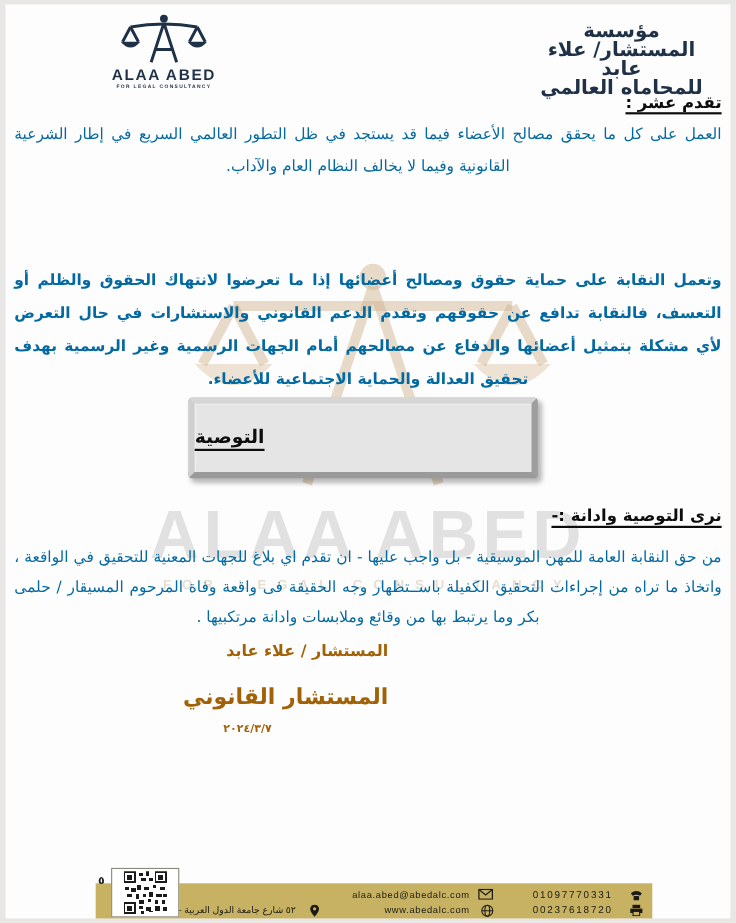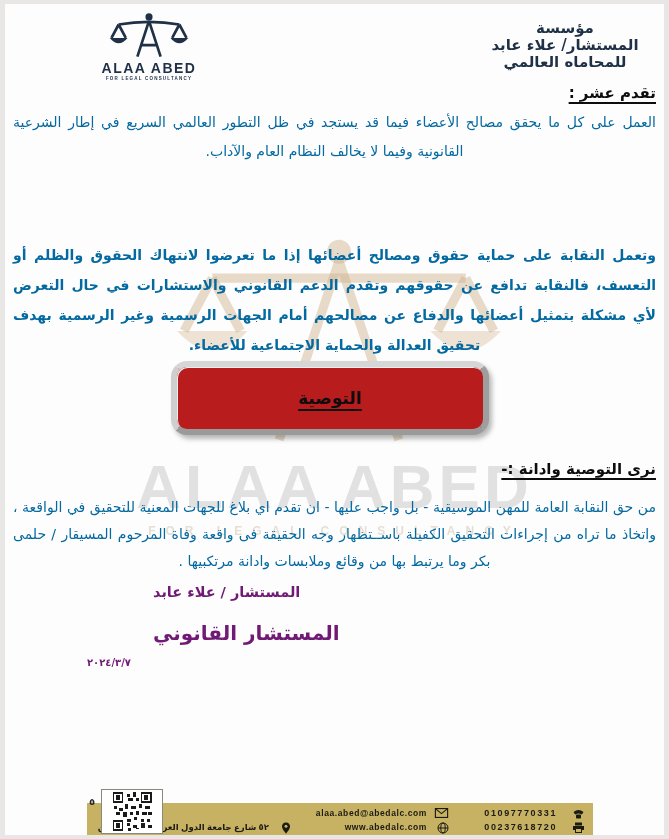--- a/index.html
+++ b/index.html
@@ -29,21 +29,21 @@
     font-family:"Liberation Sans","DejaVu Sans",sans-serif;white-space:nowrap;
   }
   
   .logo{position:absolute;left:68px;top:8px;width:152px;text-align:center;z-index:2;color:#1f3146;}
   .logo svg{display:block;margin:0 auto;}
   .logo-name{font-family:"Liberation Sans","DejaVu Sans",sans-serif;font-weight:bold;font-size:14px;letter-spacing:1.5px;margin-top:-2px;}
   .logo-tag{font-family:"Liberation Sans","DejaVu Sans",sans-serif;font-weight:bold;font-size:4.5px;letter-spacing:1.2px;}
   .org{
     position:absolute;right:14px;top:16px;width:170px;z-index:2;
     direction:rtl;text-align:center;color:#1f3146;
-    font-weight:bold;font-size:15px;line-height:17px;
+    font-weight:bold;font-size:18px;line-height:17px;
   }
   
   .h-underline{
     position:absolute;right:8px;z-index:2;direction:rtl;
     font-weight:bold;font-size:15px;color:#0d0d0d;
     text-decoration:underline;text-underline-offset:4px;text-decoration-thickness:1.5px;
   }
   .h1{top:80px;}
   .h2{top:456px;}
   .para{
@@ -51,38 +51,38 @@
     font-size:14px;color:#0369a1;
     text-align:justify;text-align-last:center;
   }
   .p1{top:104px;line-height:29px;font-weight:normal;}
   .p2{top:170px;line-height:29px;font-weight:bold;}
   .p3{top:236px;line-height:30px;font-weight:bold;}
   .p4{top:490px;line-height:27px;font-weight:normal;}
   
   .rec-box{
     position:absolute;left:166px;top:357px;width:306px;height:62px;z-index:2;
-    background:#b91c1c;border-radius:16px;
+    background:#e5e5e5;border-radius:4px;
     border:6px solid;border-color:#d6d6d6 #9e9e9e #9a9a9a #cfcfcf;
     box-shadow:3px 4px 5px rgba(0,0,0,0.28), inset 1px 1px 0 #efefef;
-    display:flex;align-items:center;justify-content:center;
+    display:flex;align-items:center;justify-content:flex-start;
   }
   .rec-box span{
     direction:rtl;font-weight:bold;font-size:17px;color:#0d0d0d;
     text-decoration:underline;text-underline-offset:5px;text-decoration-thickness:1.5px;
   }
   
-  .sig{position:absolute;z-index:2;direction:rtl;text-align:left;font-weight:bold;color:#701a75;}
+  .sig{position:absolute;z-index:2;direction:rtl;text-align:right;font-weight:bold;color:#a16207;}
   .sig-name{top:580px;left:148px;width:200px;font-size:14.5px;}
   .sig-title{top:617px;left:148px;width:200px;font-size:20px;}
   .sig-date{top:653px;left:82px;width:160px;font-size:10px;}
   
   .footer-bar{position:absolute;left:82px;top:799px;width:506px;height:33px;z-index:1;}
   .f-item{position:absolute;font-family:"Liberation Sans","DejaVu Sans",sans-serif;
-    font-weight:bold;color:#1b1b14;white-space:nowrap;}
+    font-weight:normal;color:#1b1b14;white-space:nowrap;}
   .f-text{font-size:8.5px;letter-spacing:0.6px;}
   .f-num{font-size:9px;letter-spacing:1.6px;}
   .f-ar{font-size:8.5px;direction:rtl;}
   .f-icon{position:absolute;}
   .row1{top:5px;} .row2{top:19px;}
   .qr{
     position:absolute;left:96px;top:785px;width:62px;height:45px;z-index:3;
     background:#fff;border:1px solid #8a8a7a;box-sizing:border-box;padding:2px;
   }
   .qr svg{width:100%;height:100%;display:block;}

